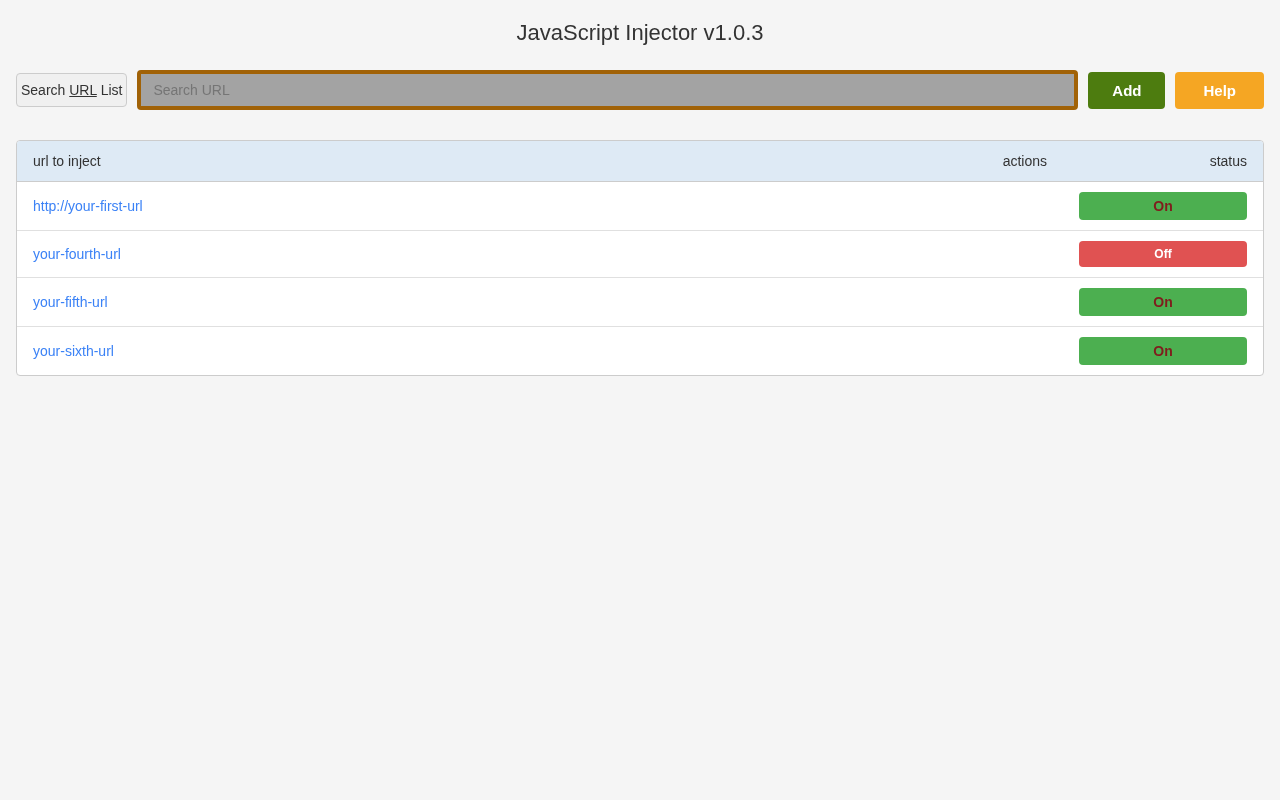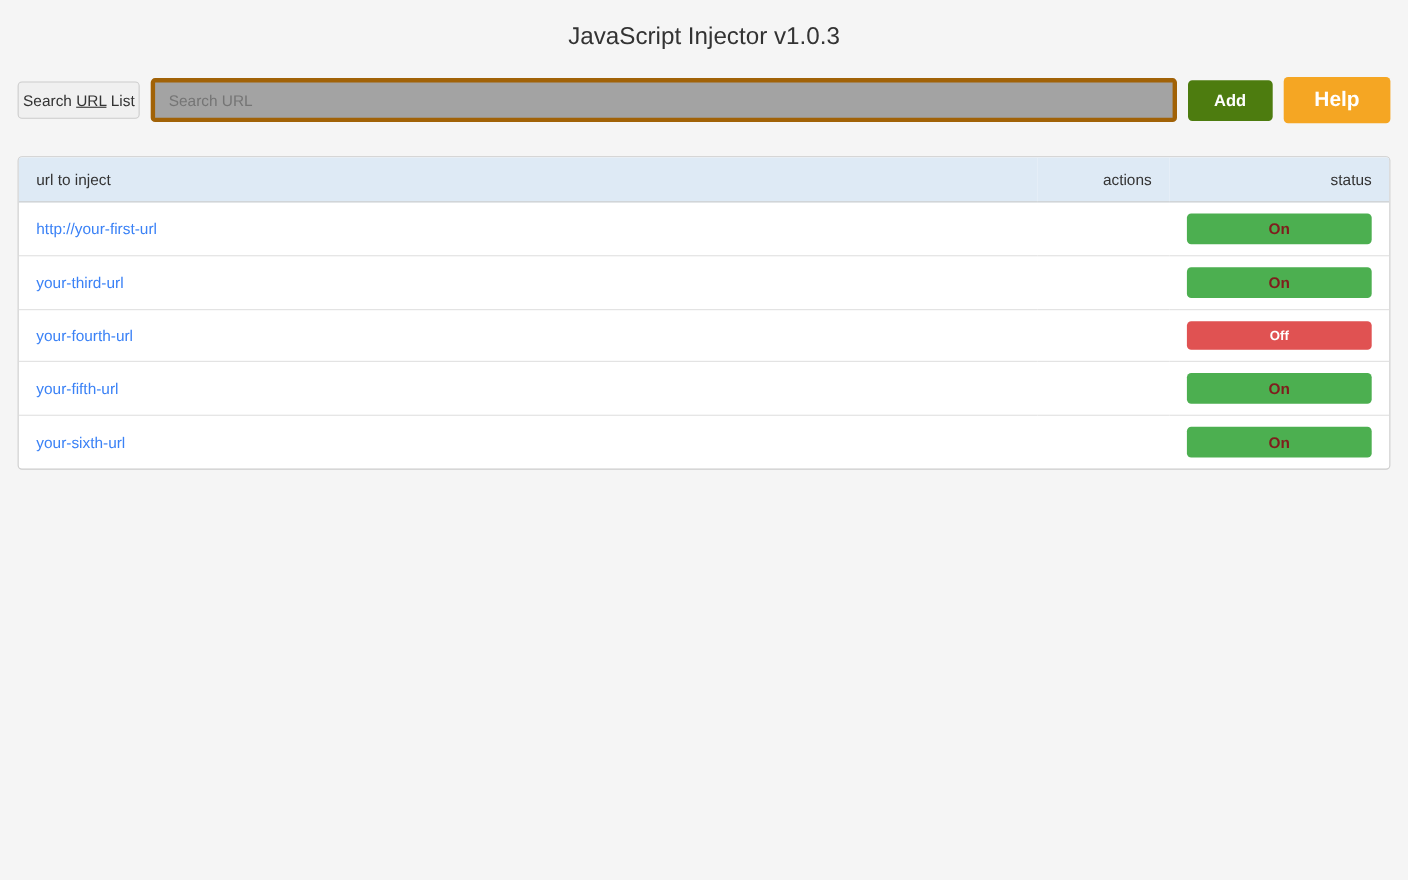--- a/index.html
+++ b/index.html
@@ -59,21 +59,21 @@
       font-size: 15px;
       font-weight: bold;
     }
     .help-btn {
       background: #F5A623;
       color: #fff;
       border: none;
       padding: 10px 28px;
       border-radius: 4px;
       cursor: pointer;
-      font-size: 19px;
+      font-size: 15px;
       font-weight: bold;
     }
     .table-container {
       border: 1px solid #ccc;
       border-radius: 4px;
       overflow: hidden;
       background: #fff;
     }
     table {
       width: 100%;
@@ -201,41 +201,20 @@
             <path fill-rule="evenodd" d="M14.5 3a1 1 0 0 1-1 1H13v9a2 2 0 0 1-2 2H5a2 2 0 0 1-2-2V4h-.5a1 1 0 0 1 0-2h3a1 1 0 0 1 1-1h2a1 1 0 0 1 1 1h3a1 1 0 0 1 1 1zM4.118 4L4 4.059V13a1 1 0 0 0 1 1h6a1 1 0 0 0 1-1V4.059L11.882 4H4.118zM2.5 3a.5.5 0 0 0 0 1h11a.5.5 0 0 0 0-1h-11z"></path>
           </svg>
         </button>
       </div>
     </td>
             <td class="status-cell">
               <button class="status-on">On</button>
             </td>
           </tr>
           <tr>
-            <td class="url-cell">your-third-url</td>
-            <td class="actions-cell">
-      <div class="action-icons">
-        <button class="icon-btn" title="Edit">
-          <svg viewBox="0 0 16 16" fill="currentColor">
-            <path d="M12.854.146a.5.5 0 0 0-.707 0L10.5 1.793 14.207 5.5l1.647-1.646a.5.5 0 0 0 0-.708l-3-3zm-1.768 2.353L3 10.586V13h2.414l8.086-8.086-2.414-2.415zM2 11.5V14a.5.5 0 0 0 .5.5H5v-1H3v-1.5H2z"></path>
-          </svg>
-        </button>
-        <button class="icon-btn" title="Delete">
-          <svg viewBox="0 0 16 16" fill="currentColor">
-            <path d="M5.5 5.5A.5.5 0 0 1 6 6v6a.5.5 0 0 1-1 0V6a.5.5 0 0 1 .5-.5zm2.5 0a.5.5 0 0 1 .5.5v6a.5.5 0 0 1-1 0V6a.5.5 0 0 1 .5-.5zm2.5 0a.5.5 0 0 1 .5.5v6a.5.5 0 0 1-1 0V6a.5.5 0 0 1 .5-.5z"></path>
-            <path fill-rule="evenodd" d="M14.5 3a1 1 0 0 1-1 1H13v9a2 2 0 0 1-2 2H5a2 2 0 0 1-2-2V4h-.5a1 1 0 0 1 0-2h3a1 1 0 0 1 1-1h2a1 1 0 0 1 1 1h3a1 1 0 0 1 1 1zM4.118 4L4 4.059V13a1 1 0 0 0 1 1h6a1 1 0 0 0 1-1V4.059L11.882 4H4.118zM2.5 3a.5.5 0 0 0 0 1h11a.5.5 0 0 0 0-1h-11z"></path>
-          </svg>
-        </button>
-      </div>
-    </td>
-            <td class="status-cell">
-              <button class="status-on">On</button>
-            </td>
-          </tr>
-          <tr>
             <td class="url-cell">your-fourth-url</td>
             <td class="actions-cell">
       <div class="action-icons">
         <button class="icon-btn" title="Edit">
           <svg viewBox="0 0 16 16" fill="currentColor">
             <path d="M12.854.146a.5.5 0 0 0-.707 0L10.5 1.793 14.207 5.5l1.647-1.646a.5.5 0 0 0 0-.708l-3-3zm-1.768 2.353L3 10.586V13h2.414l8.086-8.086-2.414-2.415zM2 11.5V14a.5.5 0 0 0 .5.5H5v-1H3v-1.5H2z"></path>
           </svg>
         </button>
         <button class="icon-btn" title="Delete">
           <svg viewBox="0 0 16 16" fill="currentColor">

